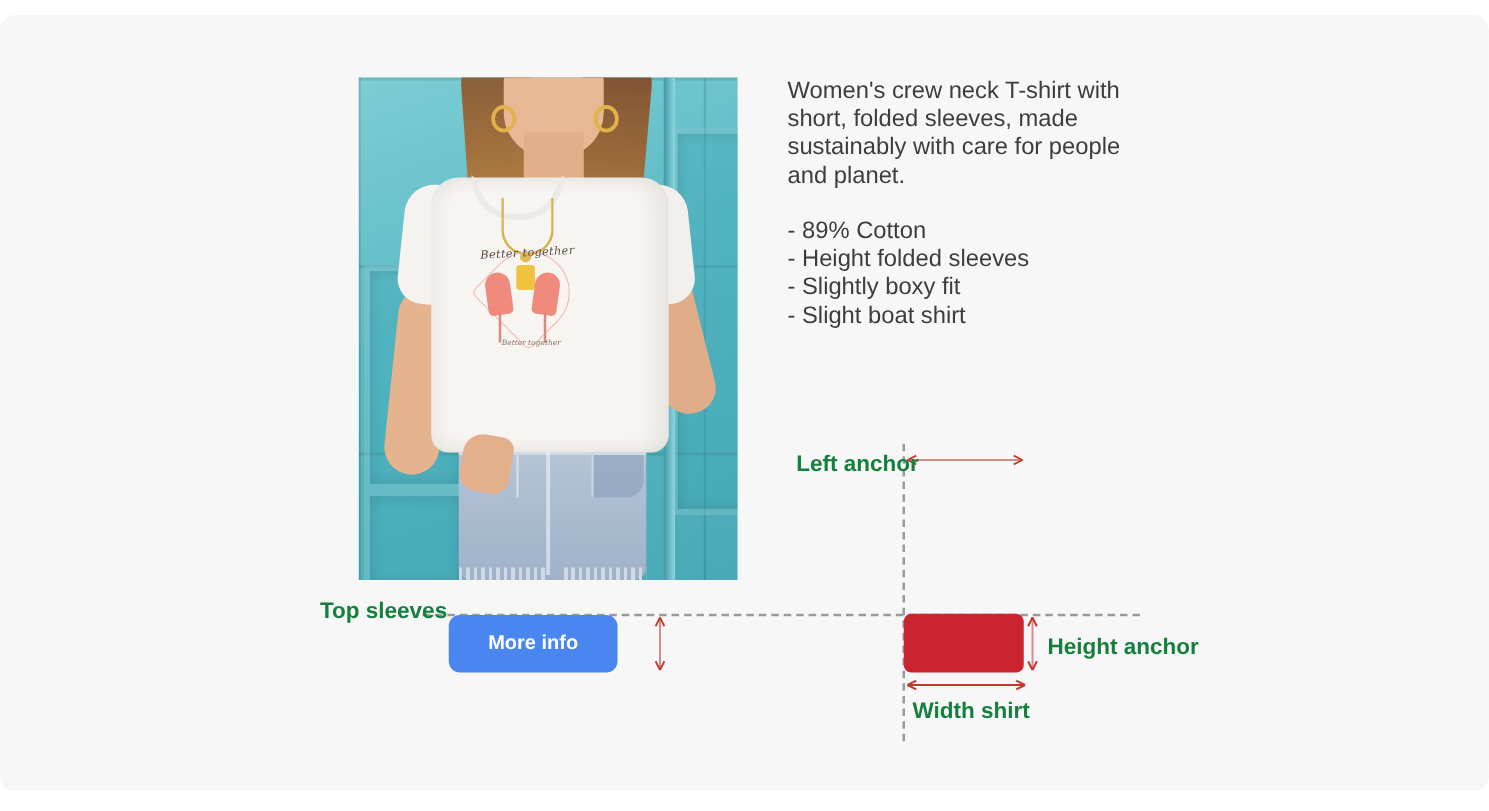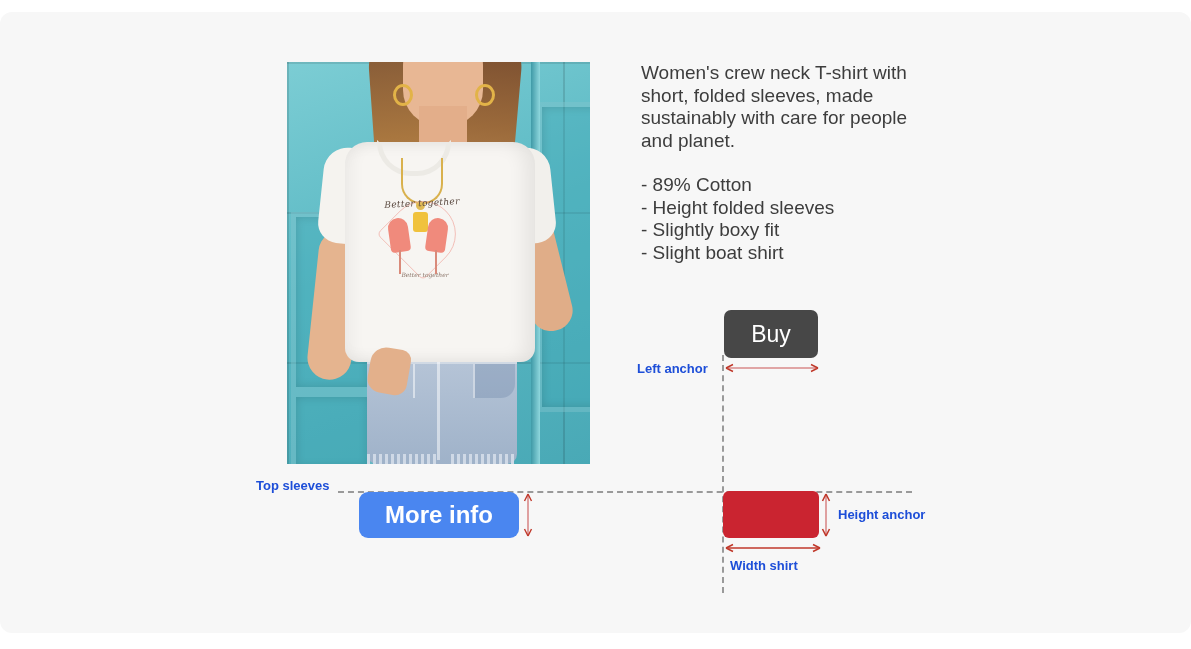--- a/index.html
+++ b/index.html
@@ -205,21 +205,20 @@
   
   #description {
     position: absolute;
     left: 630px;
     top: 62px;
     width: 300px;
     font-size: 19px;
     line-height: 22.5px;
     color: #3d3d3d;
     font-family: "Liberation Sans", sans-serif;
-    margin-left: 11px;
   }
   #description p { margin: 0; }
   #desc-intro { margin-bottom: 22px !important; }
   .feature-line { white-space: nowrap; }
 
   
   #buy-button {
     position: absolute;
     left: 724px; top: 310px;
     width: 94px; height: 48px;
@@ -228,25 +227,25 @@
     color: #ffffff;
     font-size: 23px;
     display: flex; align-items: center; justify-content: center;
     border: none;
     font-family: "Liberation Sans", sans-serif;
     cursor: pointer;
   }
   #more-info-button {
     position: absolute;
     left: 359px; top: 492px;
-    width: 160px; height: 46px;
+    width: 135px; height: 46px;
     background: #4a86f0;
     border-radius: 9px;
     color: #ffffff;
-    font-size: 24px;
+    font-size: 16px;
     font-weight: bold;
     display: flex; align-items: center; justify-content: center;
     border: none;
     font-family: "Liberation Sans", sans-serif;
     cursor: pointer;
   }
   #red-box {
     position: absolute;
     left: 723px; top: 491px;
     width: 96px; height: 47px;
@@ -267,23 +266,23 @@
   }
   #top-anchor-line { left: 338px; top: 491px; width: 574px; }
   #left-anchor-line { left: 722px; top: 355px; height: 238px; }
 
   
   .arrow-svg { position: absolute; overflow: visible; }
 
   
   .anno-label {
     position: absolute;
-    font-size: 13px;
+    font-size: 18px;
     font-weight: bold;
-    color: #1d4ed8;
+    color: #15803d;
     font-family: "Liberation Sans", sans-serif;
     white-space: nowrap;
   }
   #label-top-anchor   { left: 256px; top: 478px; }
   #label-left-anchor  { left: 637px; top: 361px; }
   #label-height-anchor{ left: 838px; top: 507px; text-align: right; }
   #label-width-anchor { left: 730px; top: 558px; }
 </style>
 </head>
 <body>
@@ -343,21 +342,20 @@
     <p id="desc-intro">Women's crew neck T-shirt with short, folded sleeves, made sustainably with care for people and planet.</p>
     <p class="feature-line">- 89% Cotton</p>
     <p class="feature-line">- Height folded sleeves</p>
     <p class="feature-line">- Slightly boxy fit</p>
     <p class="feature-line">- Slight boat shirt</p>
   </div>
 
   <div class="dash-h" id="top-anchor-line"></div>
   <div class="dash-v" id="left-anchor-line"></div>
 
-  <button id="buy-button">Buy</button>
 
   <button id="more-info-button">More info</button>
 
   <div id="red-box"></div>
 
   <svg class="arrow-svg" id="arrow-left-anchor" style="left:722px; top:360px;" width="100" height="16" viewBox="0 0 100 16">
     <line x1="4" y1="8" x2="96" y2="8" stroke="#d98a8a" stroke-width="1.6"></line>
     <path d="M4,8 L11,4.5 M4,8 L11,11.5" stroke="#c0392b" stroke-width="1.4" fill="none"></path>
     <path d="M96,8 L89,4.5 M96,8 L89,11.5" stroke="#c0392b" stroke-width="1.4" fill="none"></path>
   </svg>

